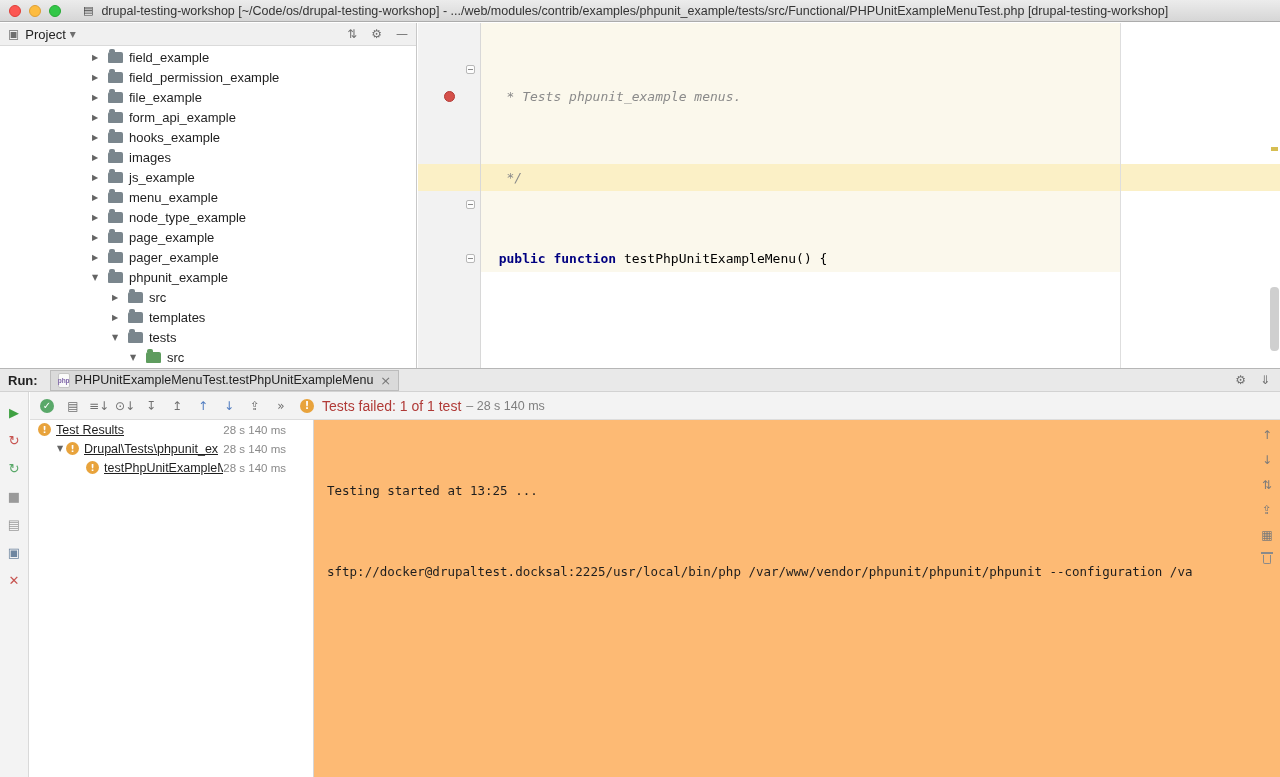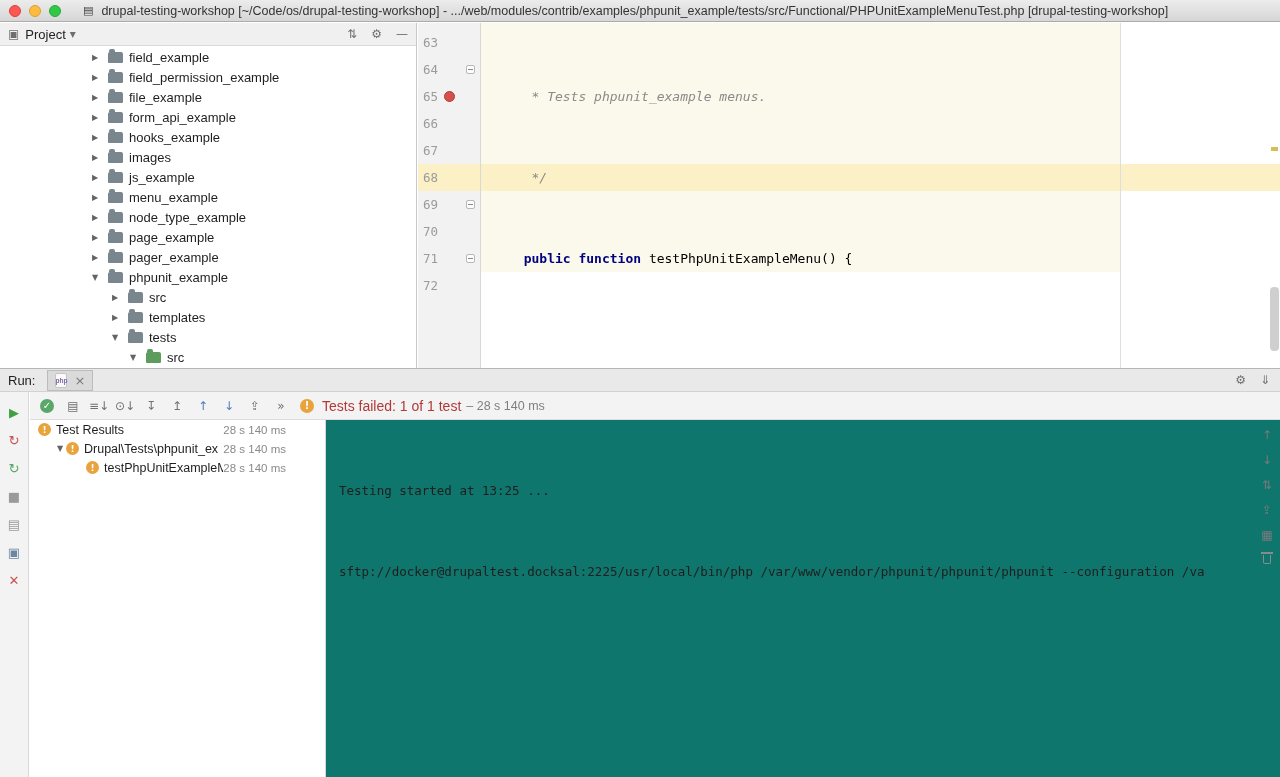--- a/index.html
+++ b/index.html
@@ -36,40 +36,40 @@
 
   
   .editor { position:absolute; top:23px; left:418px; width:862px; height:345px; background:#fff; overflow:hidden; }
   .gutter-bg { position:absolute; left:0; top:0; width:62px; height:100%; background:#F2F2F2; }
   .cream { position:absolute; left:63px; top:0; width:639px; height:249px; background:#FBF8EC; }
   .caret-row { position:absolute; left:0; right:0; top:141px; height:27px; background:#FBF0C6; }
   .gutter-border { position:absolute; left:62px; top:0; width:1px; height:100%; background:#D8D8D8; }
   .margin-line { position:absolute; left:702px; top:0; height:100%; width:1px; background:#DEDEDE; }
   .gutter-nums { position:absolute; left:0; top:6px; width:20px; text-align:right;
     font:12.5px/27px "DejaVu Sans Mono",monospace; color:#9B9B9B; }
-  .code { position:absolute; left:90px; top:6px; font:13px/27px "DejaVu Sans Mono",monospace;
+  .code { position:absolute; left:65px; top:6px; font:13px/27px "DejaVu Sans Mono",monospace;
     color:#000; white-space:pre; }
   .c-line { height:27px; }
   .sg-comment { color:#8A8A8A; font-style:italic; }
   .sg-kw { color:#000080; font-weight:bold; }
   .sg-str { color:#008000; font-weight:bold; }
   .bp { position:absolute; left:26px; top:68px; width:11px; height:11px; border-radius:50%;
     background:#D5504A; border:1px solid #B33A36; }
   .fold { position:absolute; left:48px; width:9px; height:9px; background:#FDFDFD;
     border:1px solid #B8B8B8; border-radius:2px; }
   .fold::after { content:""; position:absolute; left:1px; right:1px; top:3px; height:1px; background:#8A8A8A; }
   .f64 { top:42px; } .f69 { top:177px; } .f71 { top:231px; }
   .scroll-thumb { position:absolute; right:1px; top:264px; width:9px; height:64px; background:#CFCFCF; border-radius:4px; }
   .stripe-mark { position:absolute; right:2px; top:124px; width:7px; height:4px; background:#D6BE52; }
 
   
   .runpanel { position:absolute; top:368px; left:0; width:1280px; height:409px; background:#fff; }
   .run-tabbar { position:absolute; top:0; left:0; right:0; height:24px; background:#E9E9E9;
     border-top:1px solid #B6B6B6; border-bottom:1px solid #D2D2D2; display:flex; align-items:center; }
-  .run-label { font-size:13px; color:#222; margin-left:8px; }
+  .run-label { font-size:13px; color:#222; margin-left:8px;font-weight:bold; }
   .run-tab { margin-left:12px; height:21px; background:#DADADA; border:1px solid #BCBCBC;
     display:flex; align-items:center; padding:0 7px; gap:5px; font-size:12.5px; color:#222; }
   .phpfile { width:12px; height:15px; background:#FAFAFA; border:1px solid #C5C5C5; border-radius:2px;
     font-size:6.5px; font-weight:bold; color:#7E66A8; display:flex; align-items:center; justify-content:center; }
   .tab-close { color:#777; font-size:13px; margin-left:2px; }
   .tabbar-right { margin-left:auto; margin-right:10px; display:flex; align-items:center; gap:14px; color:#6F6F6F; font-size:12px; }
 
   .run-toolbar { position:absolute; top:24px; left:30px; right:0; height:28px; background:#F3F3F3;
     border-bottom:1px solid #DDDDDD; display:flex; align-items:center; padding-left:4px; }
   .tb-ic { width:26px; height:20px; display:flex; align-items:center; justify-content:center;
@@ -87,27 +87,27 @@
   .strip-ic { width:24px; height:24px; margin-bottom:4px; display:flex; align-items:center;
     justify-content:center; font-size:13px; color:#6F6F6F; }
   .g-run { color:#3FA142; } .r-ic { color:#C75450; } .g-ic { color:#59A869; }
   .gray-ic { color:#9A9A9A; } .blue-ic { color:#6E86A0; }
 
   .test-tree { position:absolute; top:52px; left:30px; width:283px; bottom:0; background:#fff; overflow:hidden; }
   .tt-row { height:19px; display:flex; align-items:center; font-size:12.5px; color:#1F1F1F; white-space:nowrap; }
   .tt-row .chev { width:12px; font-size:8px; color:#646464; text-align:center; flex:none; }
   .bang { width:13px; height:13px; border-radius:50%; background:#E8A33C; color:#fff; font-size:9px;
     font-weight:bold; display:flex; align-items:center; justify-content:center; margin-right:5px; flex:none; }
-  .tt-label { overflow:hidden; text-overflow:clip; }
+  .tt-label { overflow:hidden; text-overflow:clip;text-decoration:underline; }
   .tt-dur { margin-left:auto; padding-right:27px; font-size:11.5px; color:#8A8A8A; flex:none; }
   .tt1 { padding-left:8px; } .tt2 { padding-left:24px; } .tt3 { padding-left:56px; }
 
-  .console { position:absolute; top:52px; left:313px; right:0; bottom:0; background:#0f766e;
+  .console { position:absolute; top:52px; left:313px; right:0; bottom:0; background:#fdba74;
     border-left:1px solid #D6D6D6; font:12.5px/27px "DejaVu Sans Mono",monospace; color:#1E1E1E;
-    padding:3px 0 4px 13px; white-space:pre; overflow:hidden;margin-left:12px; }
+    padding:3px 0 4px 13px; white-space:pre; overflow:hidden; }
   .cs-line { height:27px; }
   .con-strip { position:absolute; top:54px; right:3px; width:20px; display:flex; flex-direction:column; align-items:center; }
   .con-ic { height:25px; width:18px; display:flex; align-items:center; justify-content:center; color:#7A7A7A; font-size:12px; }
   .trash { width:8px; height:9px; border:1px solid #8A8A8A; border-top:none; border-radius:0 0 2px 2px; position:relative; }
   .trash::before { content:""; position:absolute; top:-3px; left:-3px; right:-3px; height:2px; background:#8A8A8A; }
 </style>
 </head>
 <body>
 
 <div class="titlebar">
@@ -212,32 +212,20 @@
   </div>
 </div>
 
 <div class="editor">
   <div class="gutter-bg"></div>
   <div class="cream"></div>
   <div class="caret-row"></div>
   <div class="gutter-border"></div>
   <div class="margin-line"></div>
 
-  <div class="gutter-nums">
-    <div>63</div>
-    <div>64</div>
-    <div>65</div>
-    <div>66</div>
-    <div>67</div>
-    <div>68</div>
-    <div>69</div>
-    <div>70</div>
-    <div>71</div>
-    <div>72</div>
-  </div>
 
   <div class="bp"></div>
   <div class="fold f64"></div>
   <div class="fold f69"></div>
   <div class="fold f71"></div>
 
   <div class="code">
     <div class="c-line"><span class="sg-comment">   * Tests phpunit_example menus.</span></div>
     <div class="c-line"><span class="sg-comment">   */</span></div>
     <div class="c-line"><span>  </span><span class="sg-kw">public function</span><span> testPhpUnitExampleMenu() {</span></div>
@@ -252,20 +240,21 @@
   <div class="stripe-mark"></div>
   <div class="scroll-thumb"></div>
 </div>
 
 <div class="runpanel">
 
   <div class="run-tabbar">
     <span class="run-label">Run:</span>
     <div class="run-tab">
       <span class="phpfile">php</span>
+      <span>PHPUnitExampleMenuTest.testPhpUnitExampleMenu</span>
       <span class="tab-close ic">×</span>
     </div>
     <div class="tabbar-right">
       <span class="ic">⚙</span>
       <span class="ic">⇓</span>
     </div>
   </div>
 
   <div class="left-strip">
     <span class="strip-ic ic g-run">▶</span>

